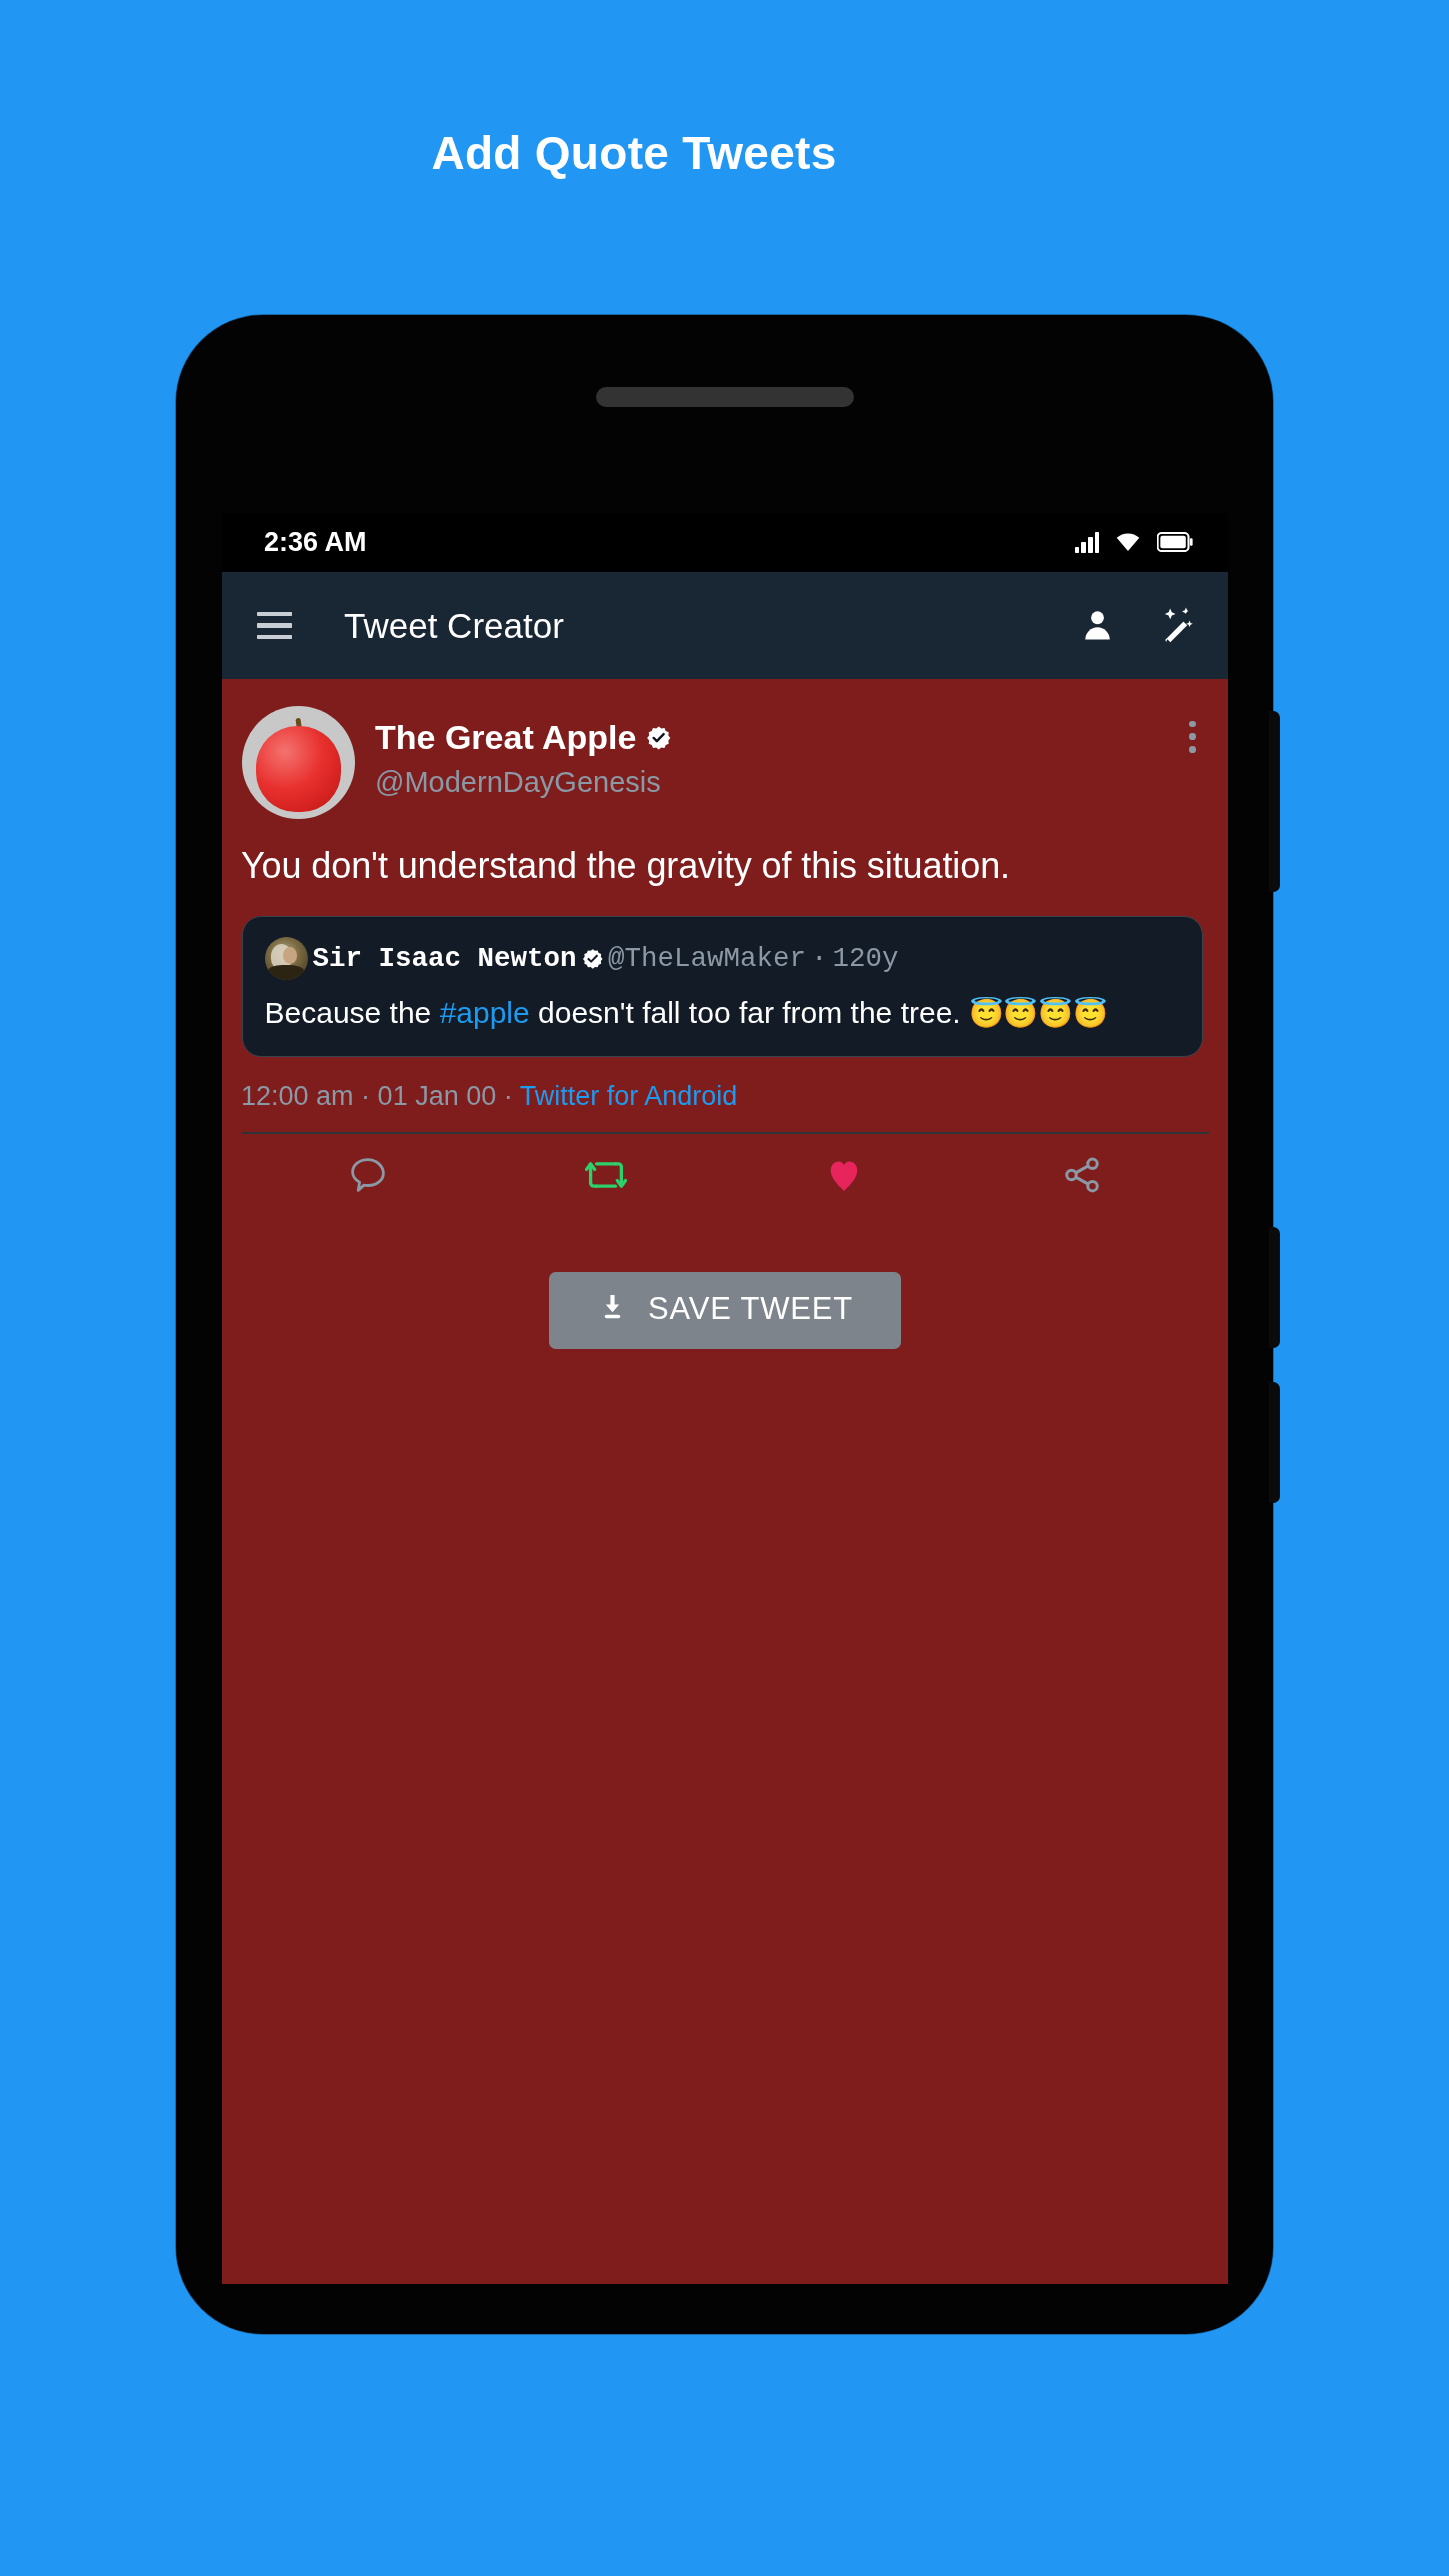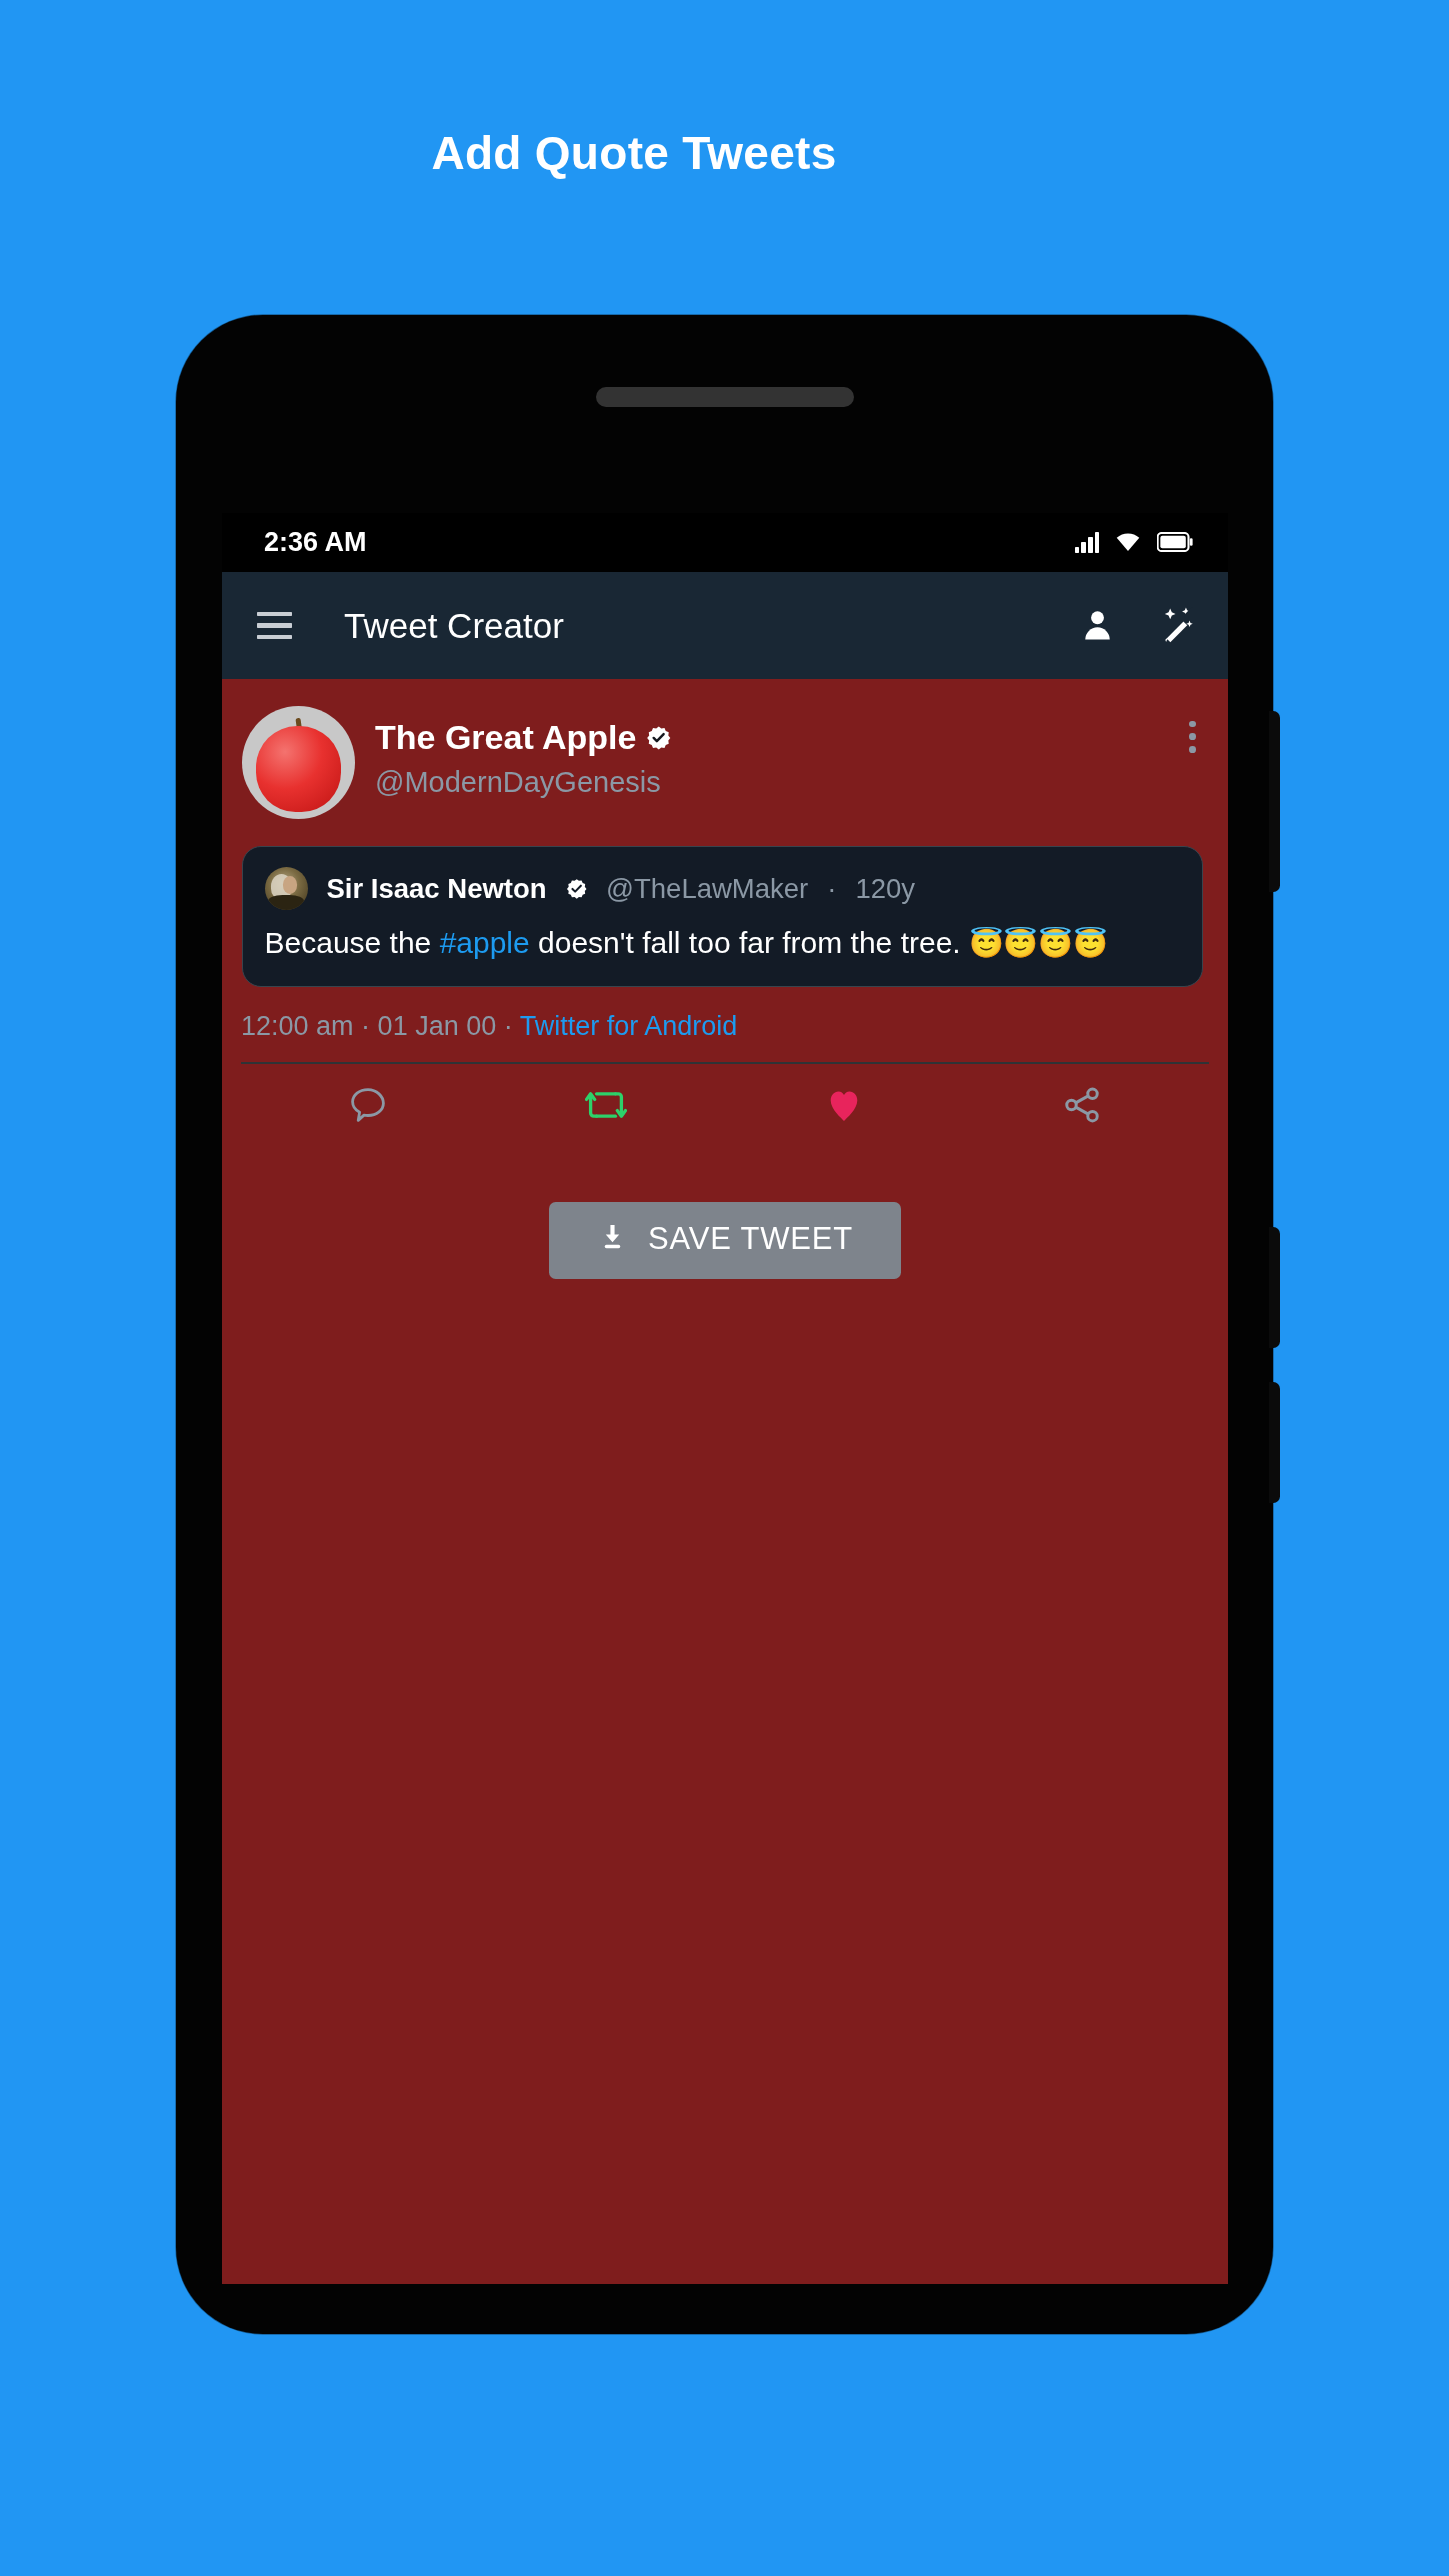--- a/index.html
+++ b/index.html
@@ -186,21 +186,21 @@
   }
 
   
   .quote-card {
     margin: 27px 25.5px 0 20px;
     border: 1.3px solid #38444d;
     border-radius: 19px;
     background: #131b26;
     padding: 20px 21.5px 23px 21.5px;
   }
-  .quote-head { display: flex; align-items: center; gap: 19px; flex-wrap: nowrap; }
+  .quote-head { display: flex; align-items: center; gap: 5px; flex-wrap: nowrap; font-family: Liberation Mono, monospace; }
   .q-avatar {
     width: 43px; height: 43px; border-radius: 50%;
     flex: 0 0 43px;
     background: radial-gradient(circle at 45% 38%, #b7a884 0%, #7a6a42 42%, #3a3018 100%);
     position: relative;
     overflow: hidden;
   }
   .q-avatar .wig {
     position: absolute; left: 14%; top: 16%;
     width: 50%; height: 58%;
@@ -364,20 +364,21 @@
           </div>
           <div class="handle">@ModernDayGenesis</div>
         </div>
         <div class="more-dots">
           <i></i>
             <i></i>
             <i></i>
         </div>
       </div>
 
+      <div class="tweet-text">You don't understand the gravity of this situation.</div>
 
       <div class="quote-card">
         <div class="quote-head">
           <span class="q-avatar">
             <span class="wig"></span>
             <span class="face"></span>
             <span class="coat"></span>
           </span>
           <span class="q-name">Sir Isaac Newton</span>
           <span class="q-verified">

